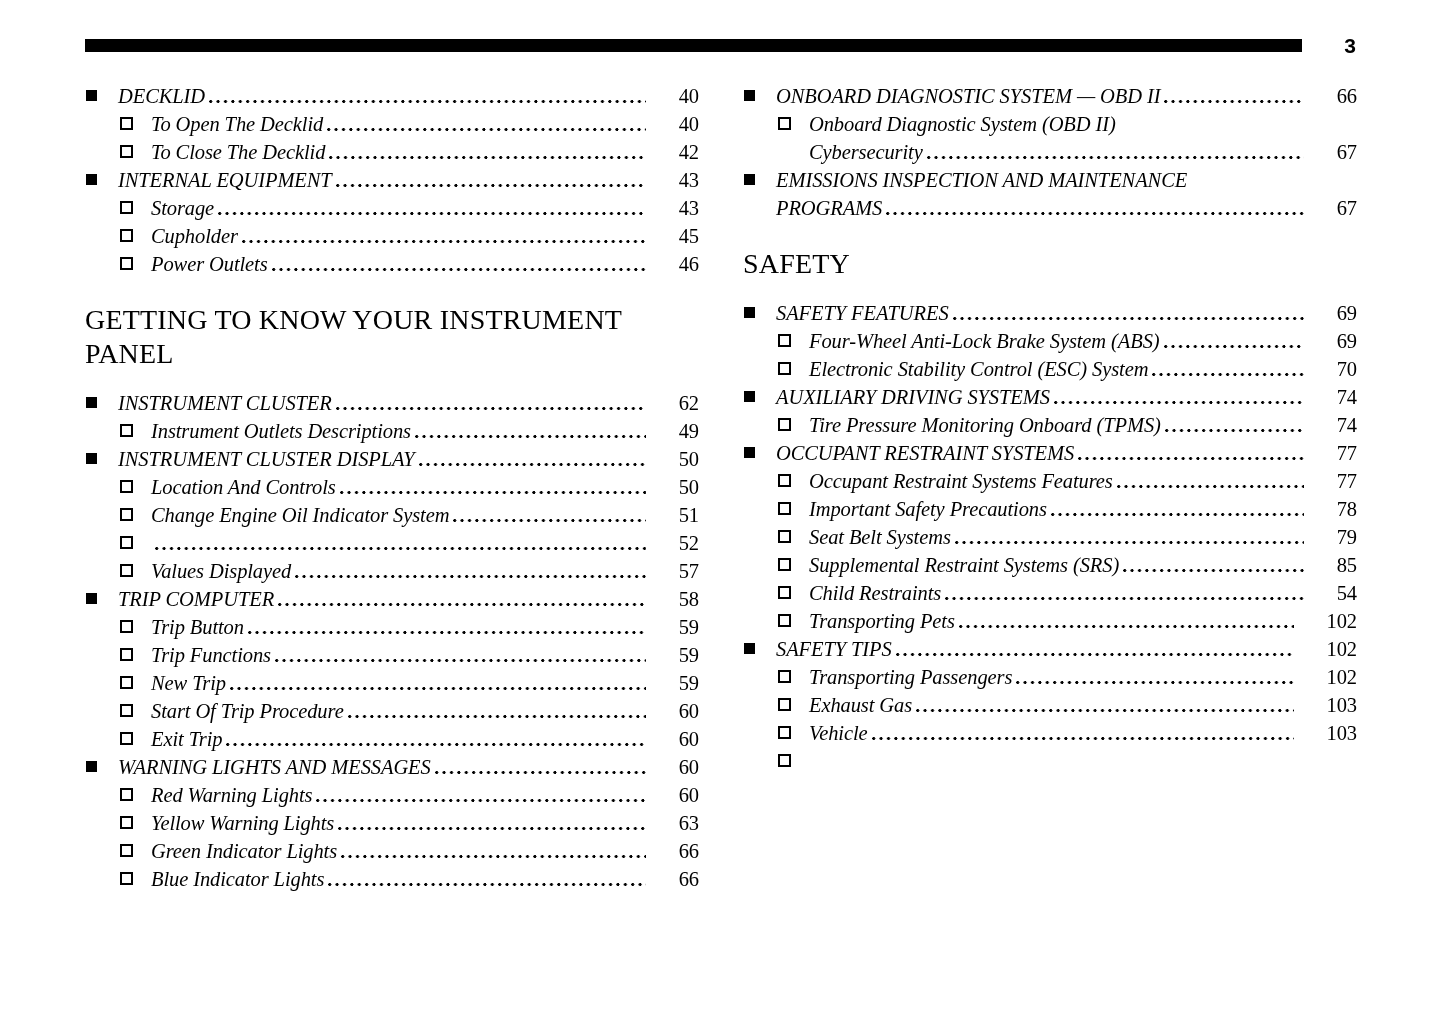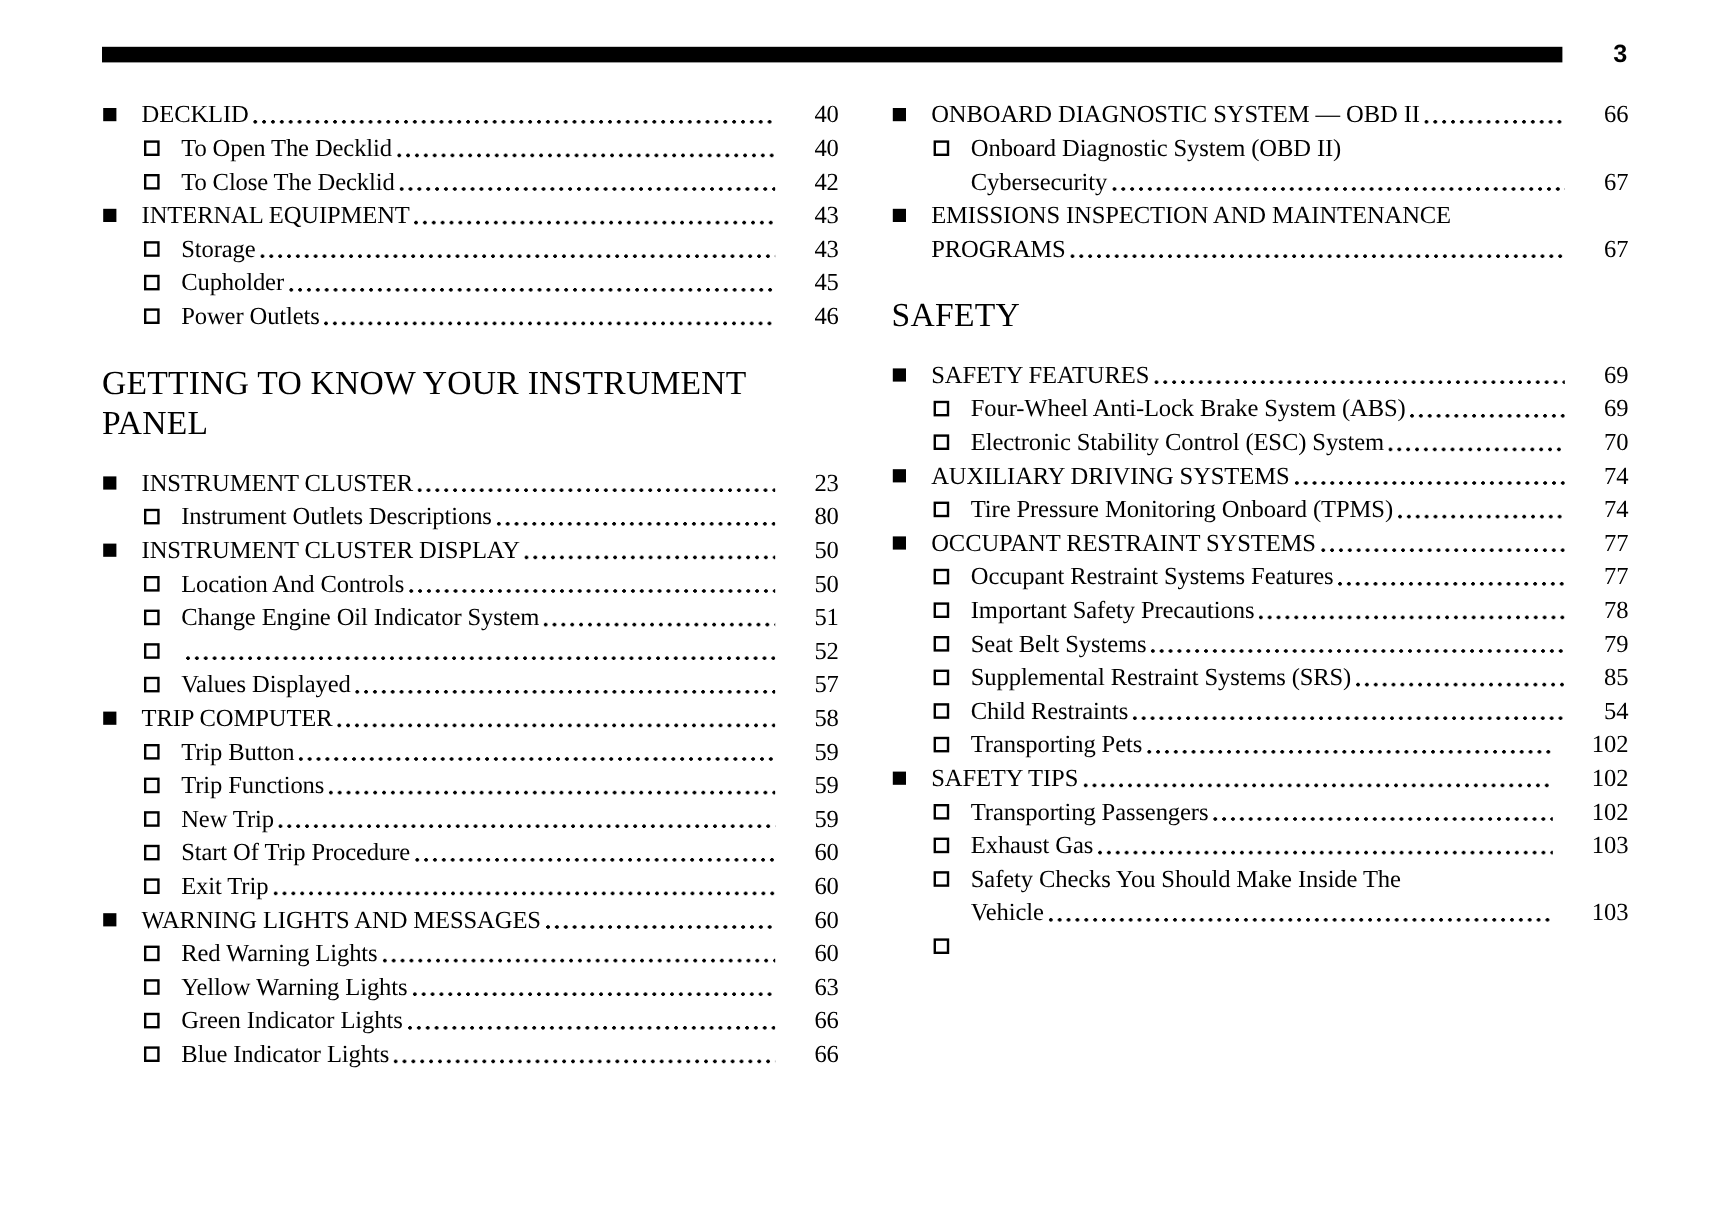--- a/index.html
+++ b/index.html
@@ -50,21 +50,21 @@
   .lvl2{padding-left:35px;}
   .lvl2 .bullet{
     width:9px;height:9px;
     background:transparent;
     border:2px solid #000;
     margin:7px 18px 0 0;
   }
   .body{flex:1;min-width:0;}
   .line{display:block;white-space:nowrap;}
   .line.last{display:flex;align-items:baseline;white-space:normal;}
-  .txt{white-space:nowrap;}
+  .txt{white-space:nowrap;font-style:italic;}
   .dots{
     flex:1 1 12px;
     align-self:stretch;
     position:relative;
     margin:0 1px 0 4px;
     min-width:12px;
   }
   .dots::before{
     content:"";
     position:absolute;
@@ -167,31 +167,31 @@
           <div class="heading-line">GETTING TO KNOW YOUR INSTRUMENT</div>
           <div class="heading-line">PANEL</div>
         </div>
         <div class="entries">
           <div class="entry lvl1">
             <span class="bullet"></span>
             <span class="body">
               <span class="line last">
                 <span class="txt">INSTRUMENT CLUSTER</span>
                 <span class="dots"></span>
-                <span class="pg">23</span>
+                <span class="pg">62</span>
               </span>
             </span>
           </div>
           <div class="entry lvl2">
             <span class="bullet"></span>
             <span class="body">
               <span class="line last">
                 <span class="txt">Instrument Outlets Descriptions</span>
                 <span class="dots"></span>
-                <span class="pg">80</span>
+                <span class="pg">49</span>
               </span>
             </span>
           </div>
           <div class="entry lvl1">
             <span class="bullet"></span>
             <span class="body">
               <span class="line last">
                 <span class="txt">INSTRUMENT CLUSTER DISPLAY</span>
                 <span class="dots"></span>
                 <span class="pg">50</span>
@@ -534,21 +534,20 @@
               <span class="line last">
                 <span class="txt">Exhaust Gas</span>
                 <span class="dots"></span>
                 <span class="pg">103</span>
               </span>
             </span>
           </div>
           <div class="entry lvl2">
             <span class="bullet"></span>
             <span class="body">
-              <span class="line"><span class="txt">Safety Checks You Should Make Inside The</span></span>
               <span class="line last">
                 <span class="txt">Vehicle</span>
                 <span class="dots"></span>
                 <span class="pg">103</span>
               </span>
             </span>
           </div>
           <div class="entry lvl2">
             <span class="bullet"></span>
           </div>

